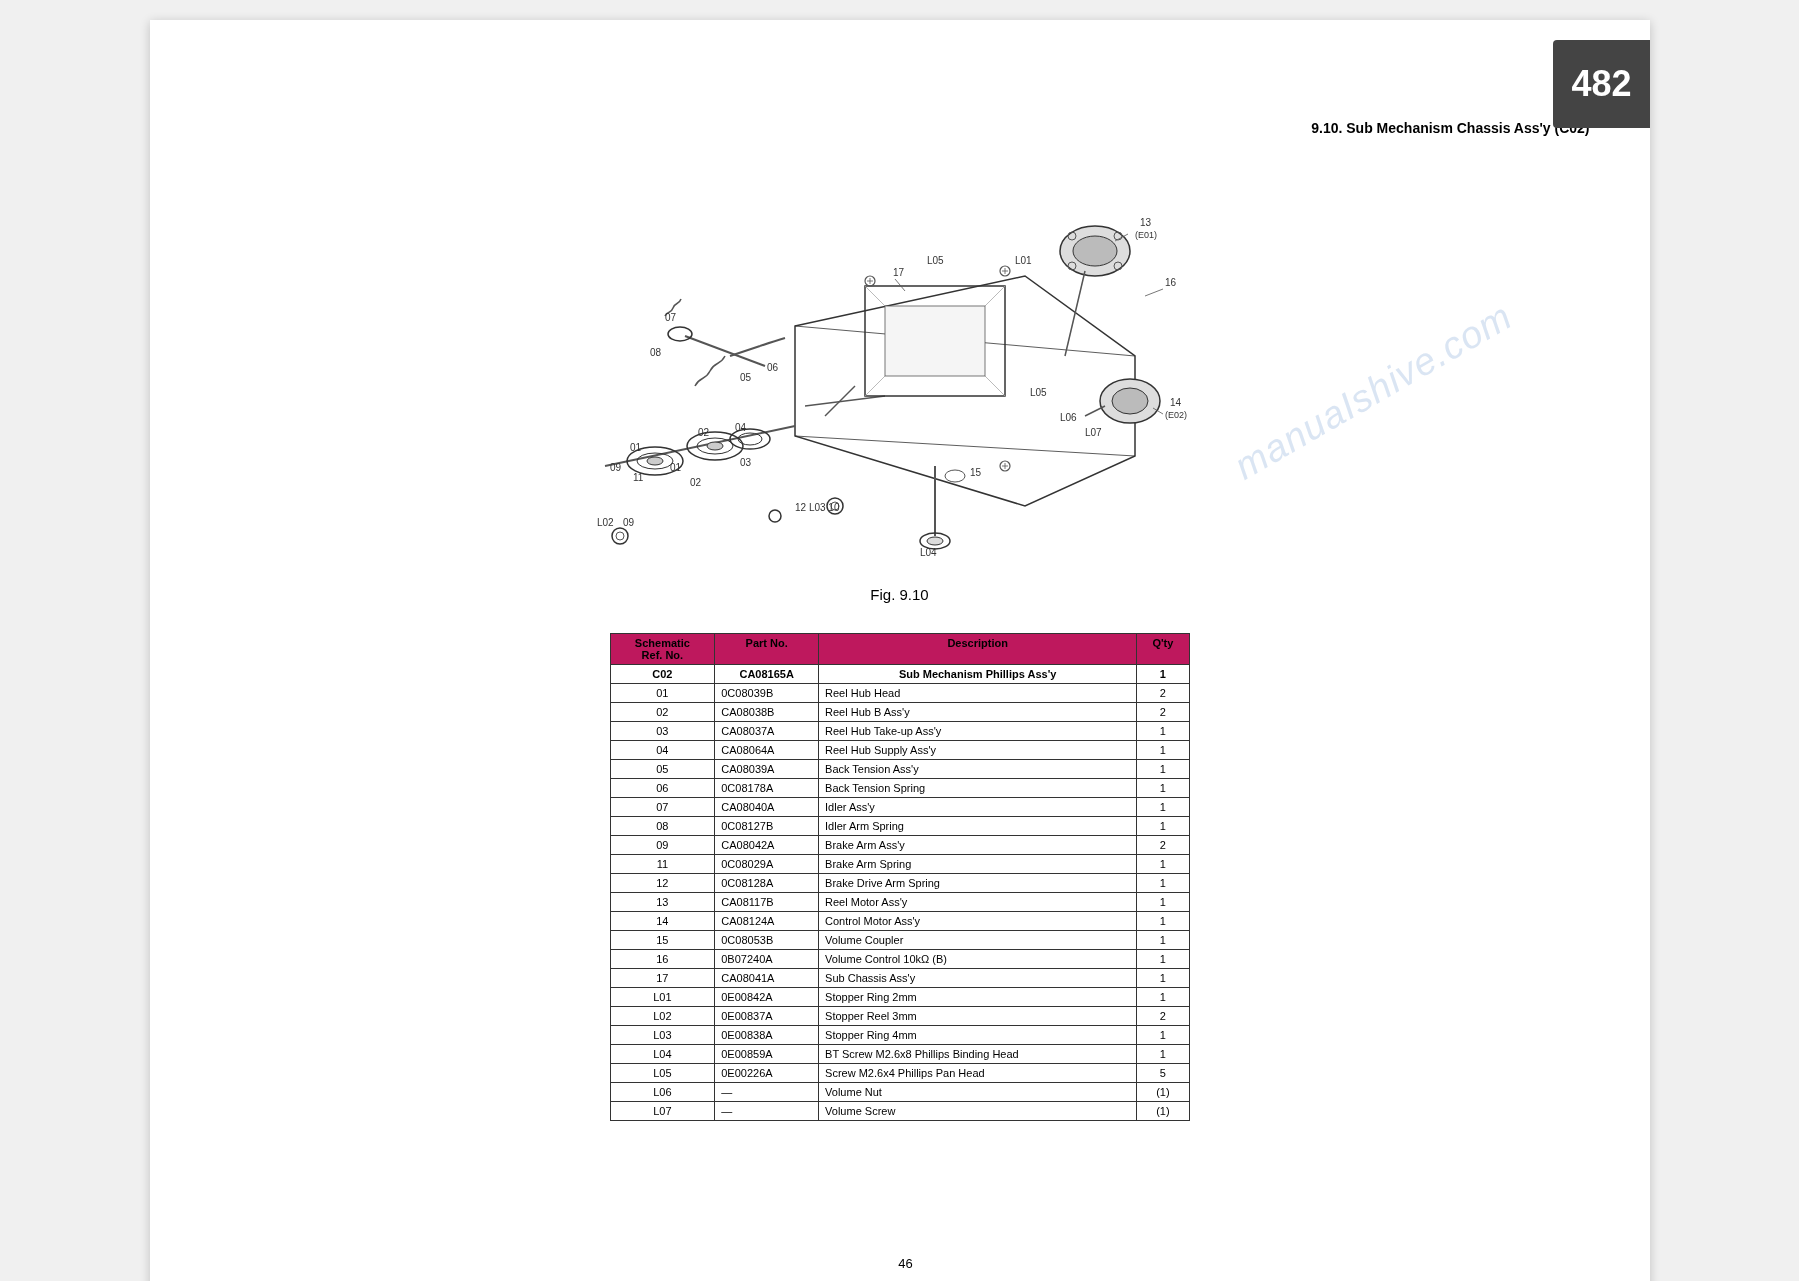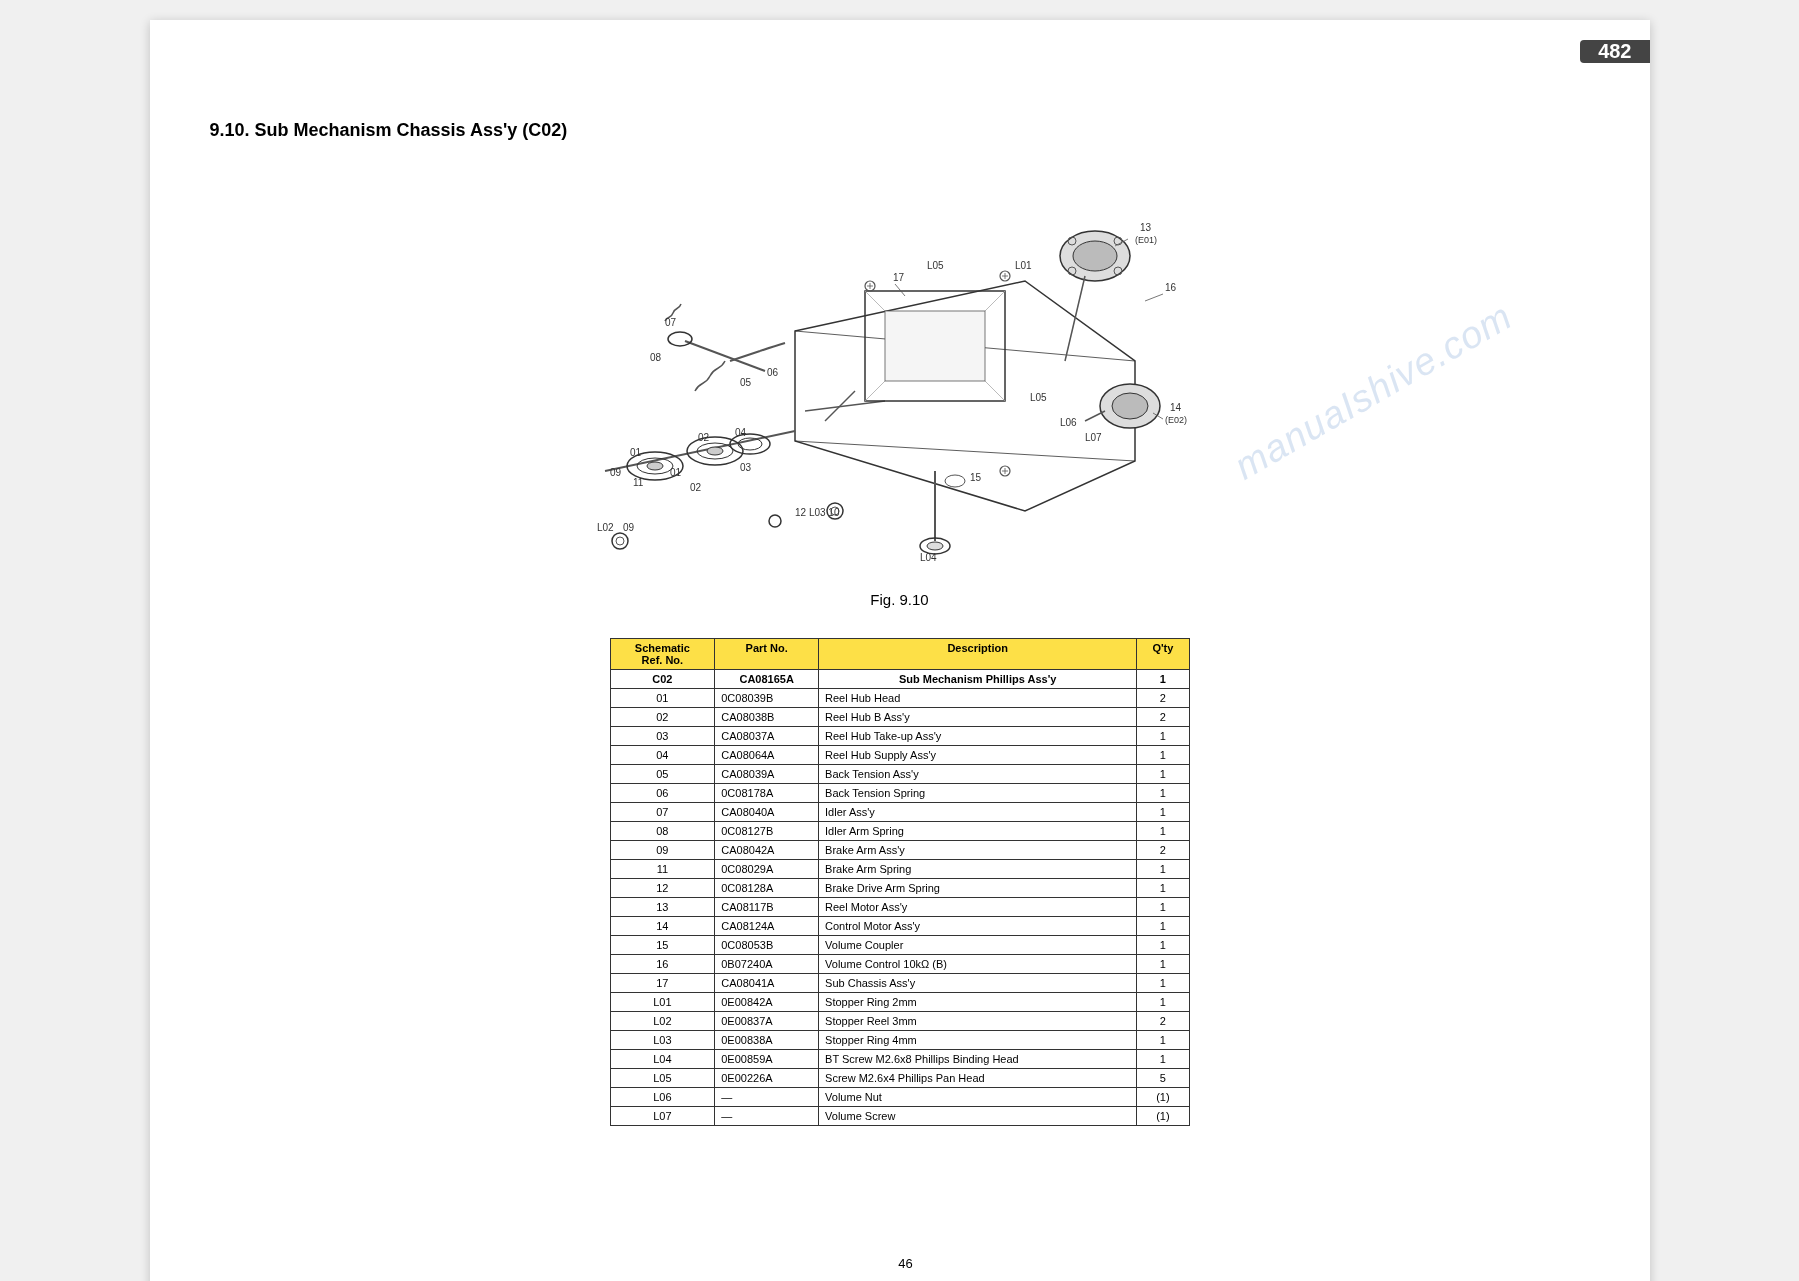--- a/index.html
+++ b/index.html
@@ -20,30 +20,31 @@
       padding: 40px 60px;
       box-shadow: 0 2px 10px rgba(0,0,0,0.2);
       margin: 20px;
     }
     .page-number-badge {
       position: absolute;
       top: 20px;
       right: 0;
       background: #444;
       color: #fff;
-      font-size: 20px;
+      font-size: 36px;
       font-weight: bold;
-      padding: 0 18px;
+      padding: 23px 18px;
       border-radius: 4px 0 0 4px;
     }
     .section-title {
-      font-size: 18px;
+      font-size: 14px;
       font-weight: bold;
       margin-bottom: 20px;
       margin-top: 60px;
+      text-align: right;
     }
     .diagram-area {
       width: 650px;
       height: 420px;
       position: relative;
       margin: 0 auto 10px auto;
     }
     .diagram-area svg {
       width: 100%;
       height: 100%;
@@ -75,21 +76,21 @@
       border-collapse: collapse;
       font-size: 11px;
     }
     table.parts-table th, table.parts-table td {
       border: 1px solid #333;
       padding: 3px 6px;
       text-align: left;
       vertical-align: top;
     }
     table.parts-table th {
-      background: #fde047;
+      background: #be185d;
       font-weight: bold;
       text-align: center;
     }
     table.parts-table td.center {
       text-align: center;
     }
     table.parts-table tr.highlight td {
       font-weight: bold;
       text-align: center;
     }

